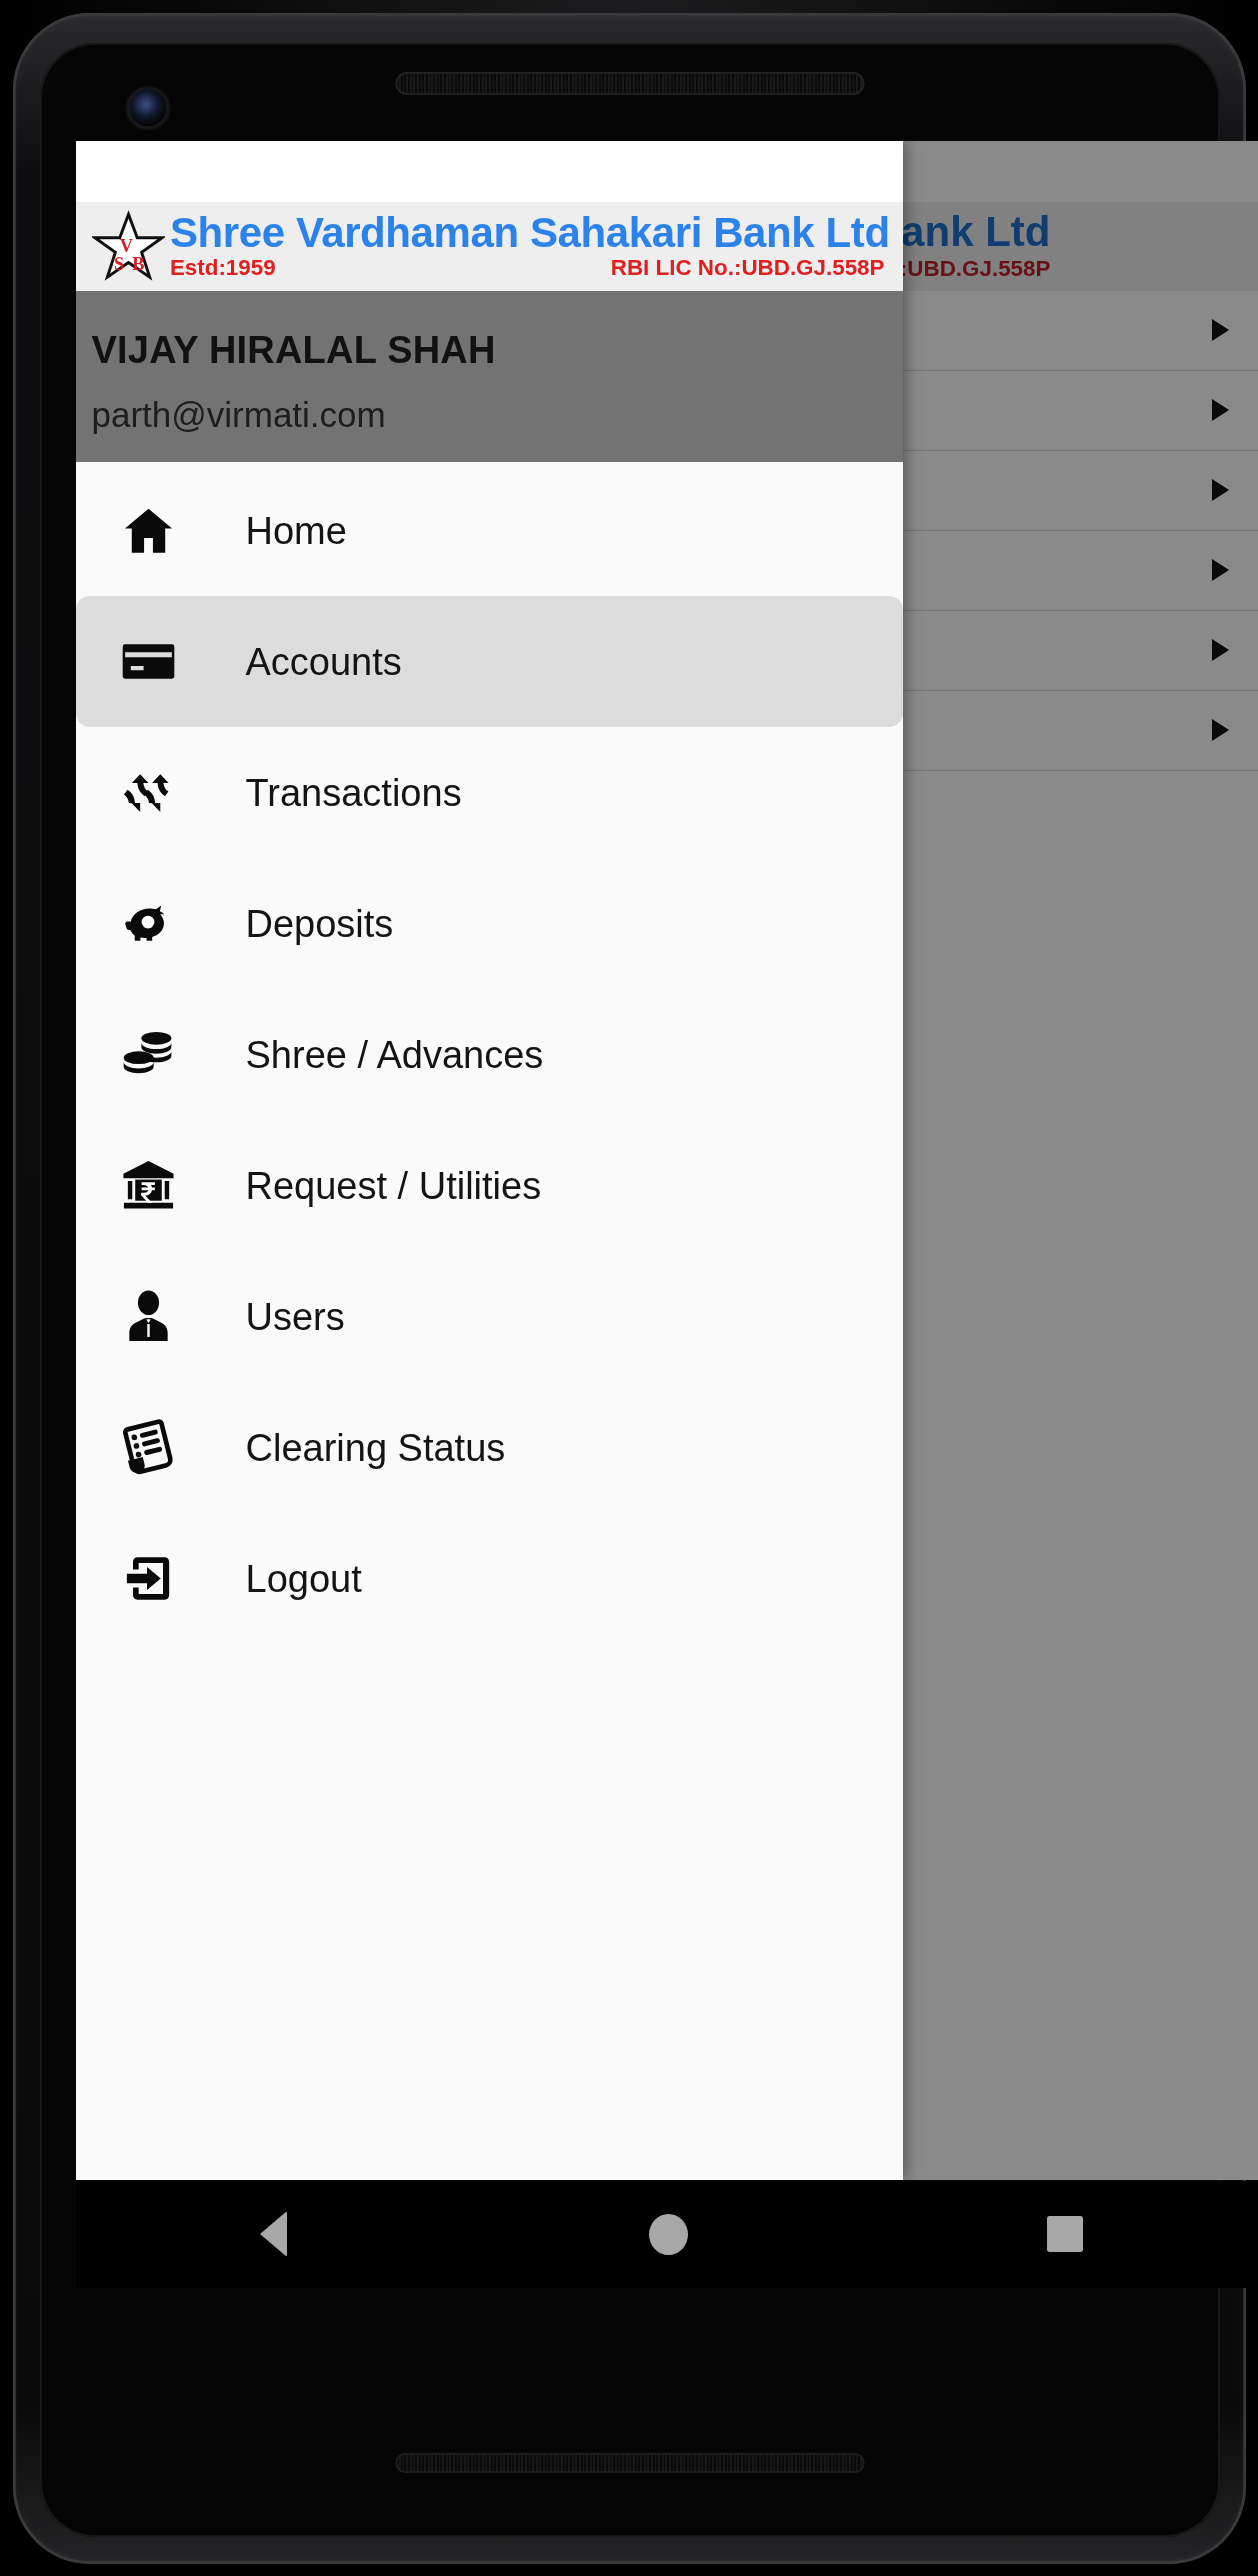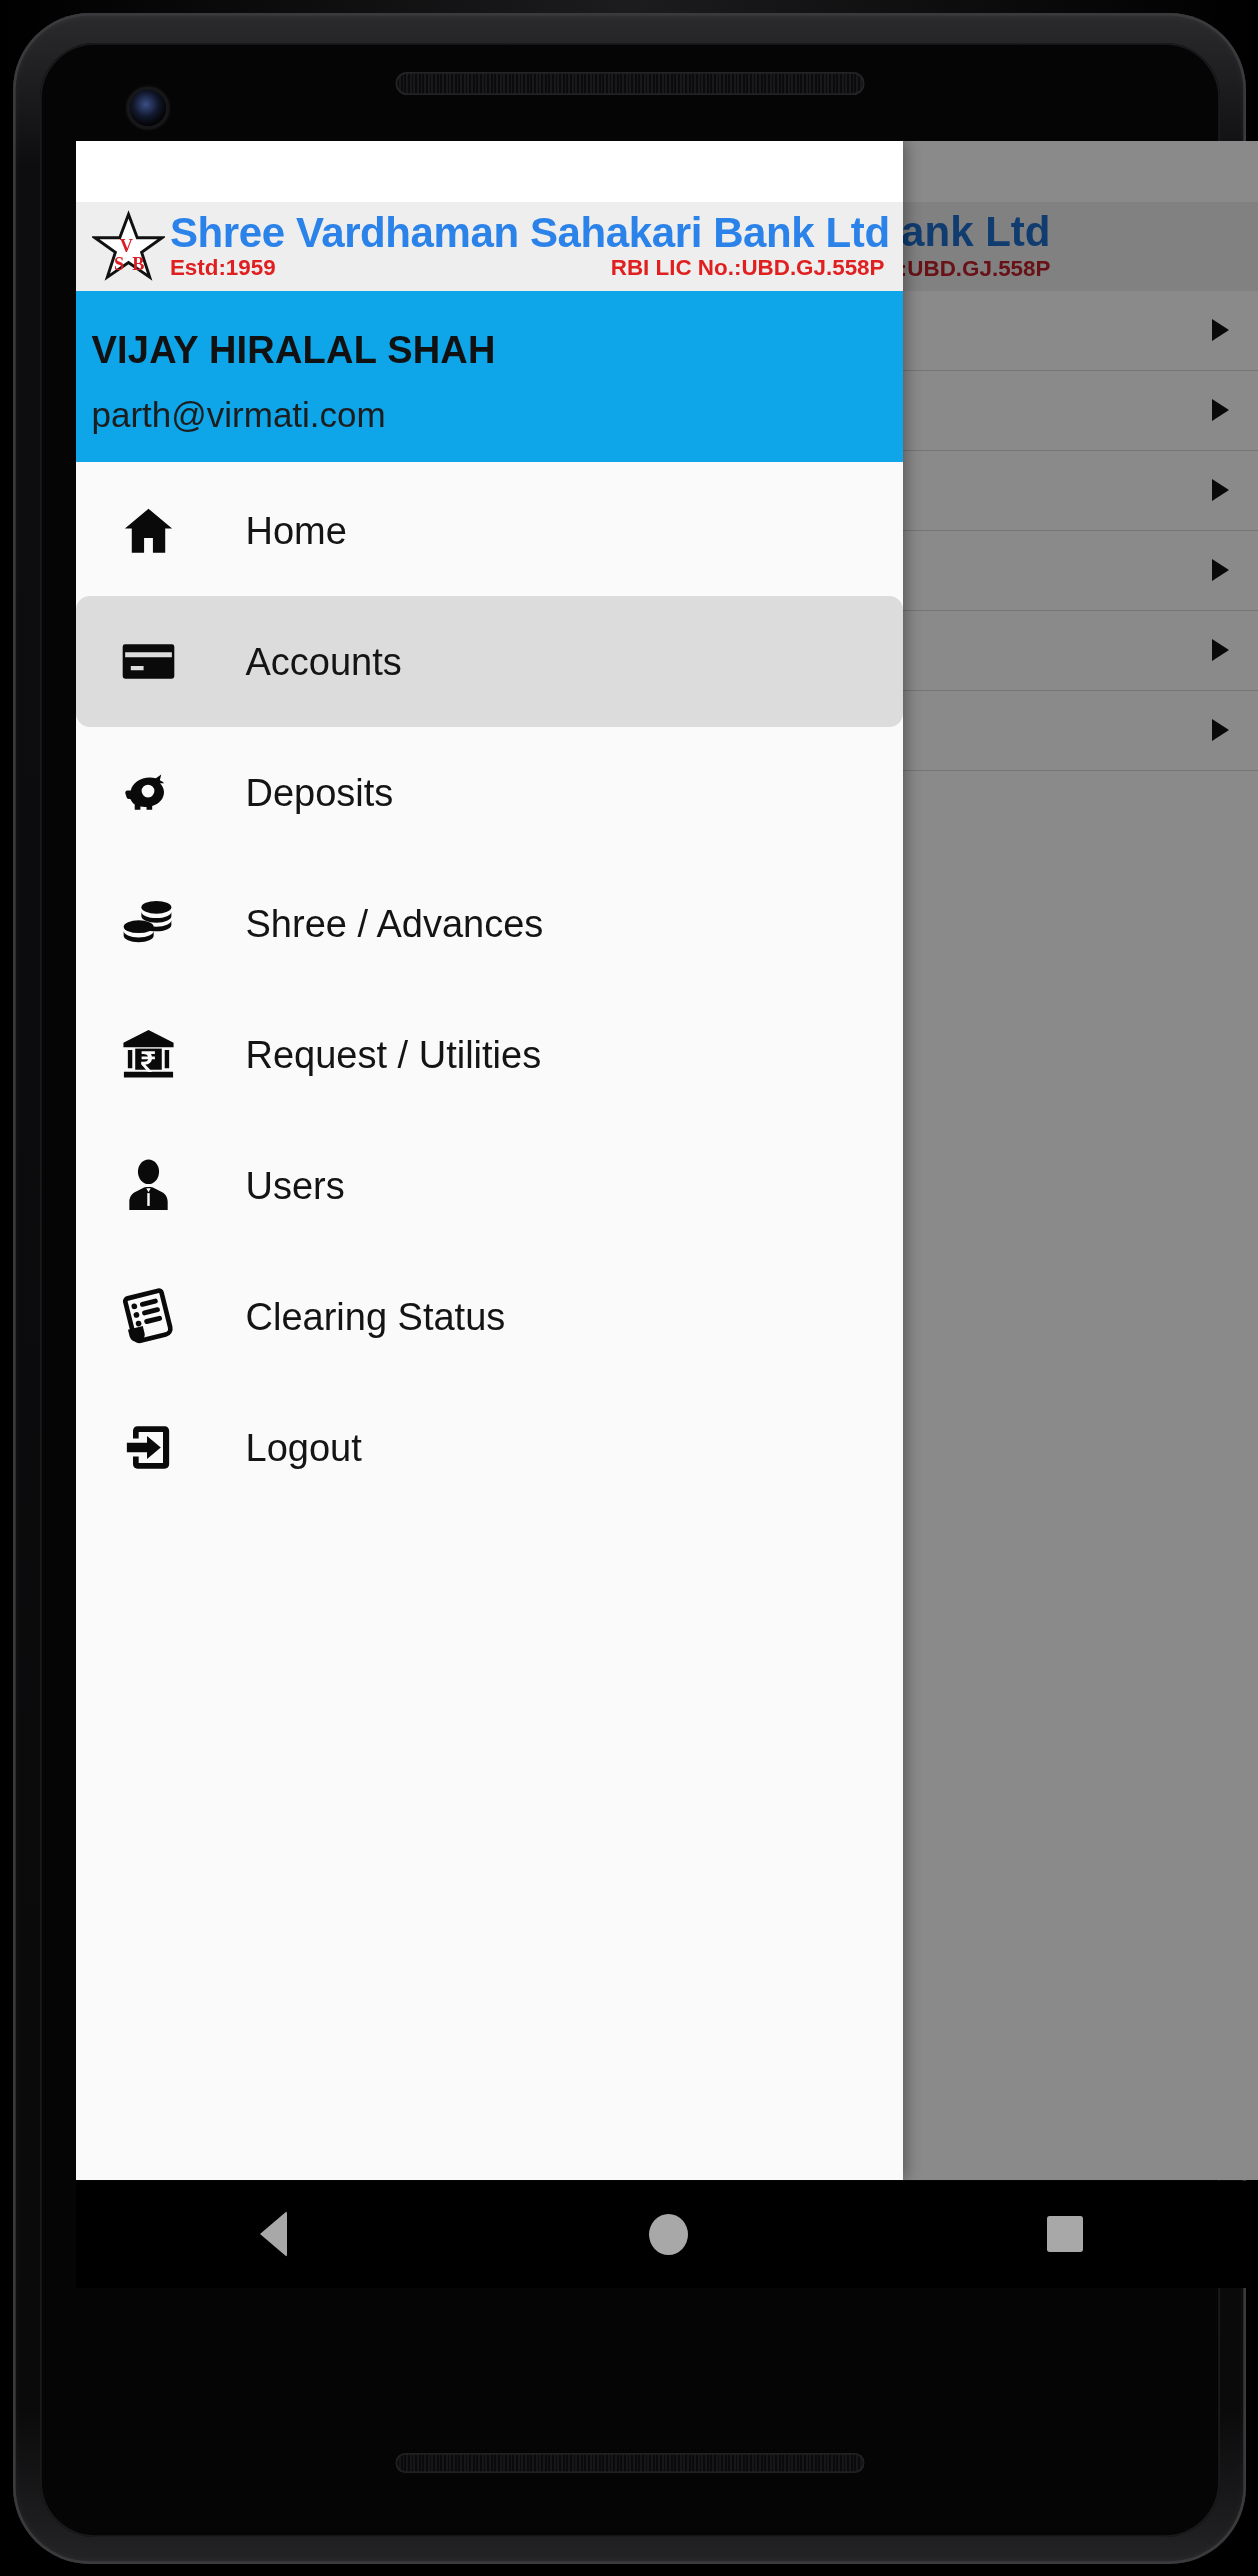--- a/index.html
+++ b/index.html
@@ -203,21 +203,21 @@
     align-items: baseline;
     font-size: 22.4px;
     font-weight: bold;
     color: #e02020;
     white-space: nowrap;
     padding-right: 18px;
     margin-top: 0.9px;
   }
 
   .drawer-user {
-    background: #0ea5e9;
+    background: #737373;
     padding: 39px 0 27px 16px;
     flex: none;
   }
   .user-name {
     font-size: 38px;
     font-weight: bold;
     color: #111111;
     letter-spacing: 0.2px;
     line-height: 1.1;
   }
@@ -402,20 +402,29 @@
 
             <div class="menu-item active">
               <span class="menu-icon">
                 <svg viewBox="0 0 24 24">
                     <path d="M2.5 5h19a1 1 0 0 1 1 1v12a1 1 0 0 1-1 1h-19a1 1 0 0 1-1-1V6a1 1 0 0 1 1-1zm0 3.2v2.1h19V8.2zm2.3 5.6v1.8h5.2v-1.8z" fill="#0a0a0a"></path>
                   </svg>
               </span>
               <span class="menu-label">Accounts</span>
             </div>
 
+            <div class="menu-item">
+              <span class="menu-icon">
+                <svg viewBox="0 0 24 24">
+                  <path d="M9.6 4.6 6.2 8.1h2.3c.1 2.4 1.2 4.2 3 5.4l1.4-1.9c-1.2-.8-1.9-2-2-3.5h2.1zM6.2 16.4l3.4 3.5V16.3H7.5c-.1-2.4-1.2-4.2-3-5.4L3 12.8c1.2.8 1.9 2 2 3.5z" transform="translate(-1 0)"></path>
+                  <path d="M17.8 4.6l-3.4 3.5h2.3c.1 2.4 1.2 4.2 3 5.4l1.4-1.9c-1.2-.8-1.9-2-2-3.5h2.1zM14.4 16.4l3.4 3.5V16.3h-2.1c-.1-2.4-1.2-4.2-3-5.4l-1.5 1.9c1.2.8 1.9 2 2 3.5z" transform="translate(-1 0)"></path>
+                </svg>
+              </span>
+              <span class="menu-label">Transactions</span>
+            </div>
 
             <div class="menu-item">
               <span class="menu-icon">
                 <svg viewBox="0 0 24 24">
                   <path d="M18.4 8.2c-.5-.5-1.1-.9-1.8-1.2l.6-2.3-2.2 1.5a9.9 9.9 0 0 0-2.5-.3c-3.9 0-7.1 2.3-7.7 5.3H3.4c-.6 0-1 .6-.8 1.2l.5 1.5c.1.4.5.7.9.7h.6c.4.9 1 1.7 1.8 2.3V19h2.3v-1.3c.6.1 1.2.2 1.9.2h.6V19h2.3v-1.5c2.8-.8 4.8-3 4.8-5.6 0-1.4-.6-2.7-1.6-3.7zM11.8 14a2.6 2.6 0 1 1 0-5.2 2.6 2.6 0 0 1 0 5.2z"></path>
                   <path d="M10.6 9.8h2.5v.9h-.6v2h.7v.9h-2.7v-.9h.7v-2h-.6z" fill="#fafafa"></path>
                 </svg>
               </span>
               <span class="menu-label">Deposits</span>
             </div>

